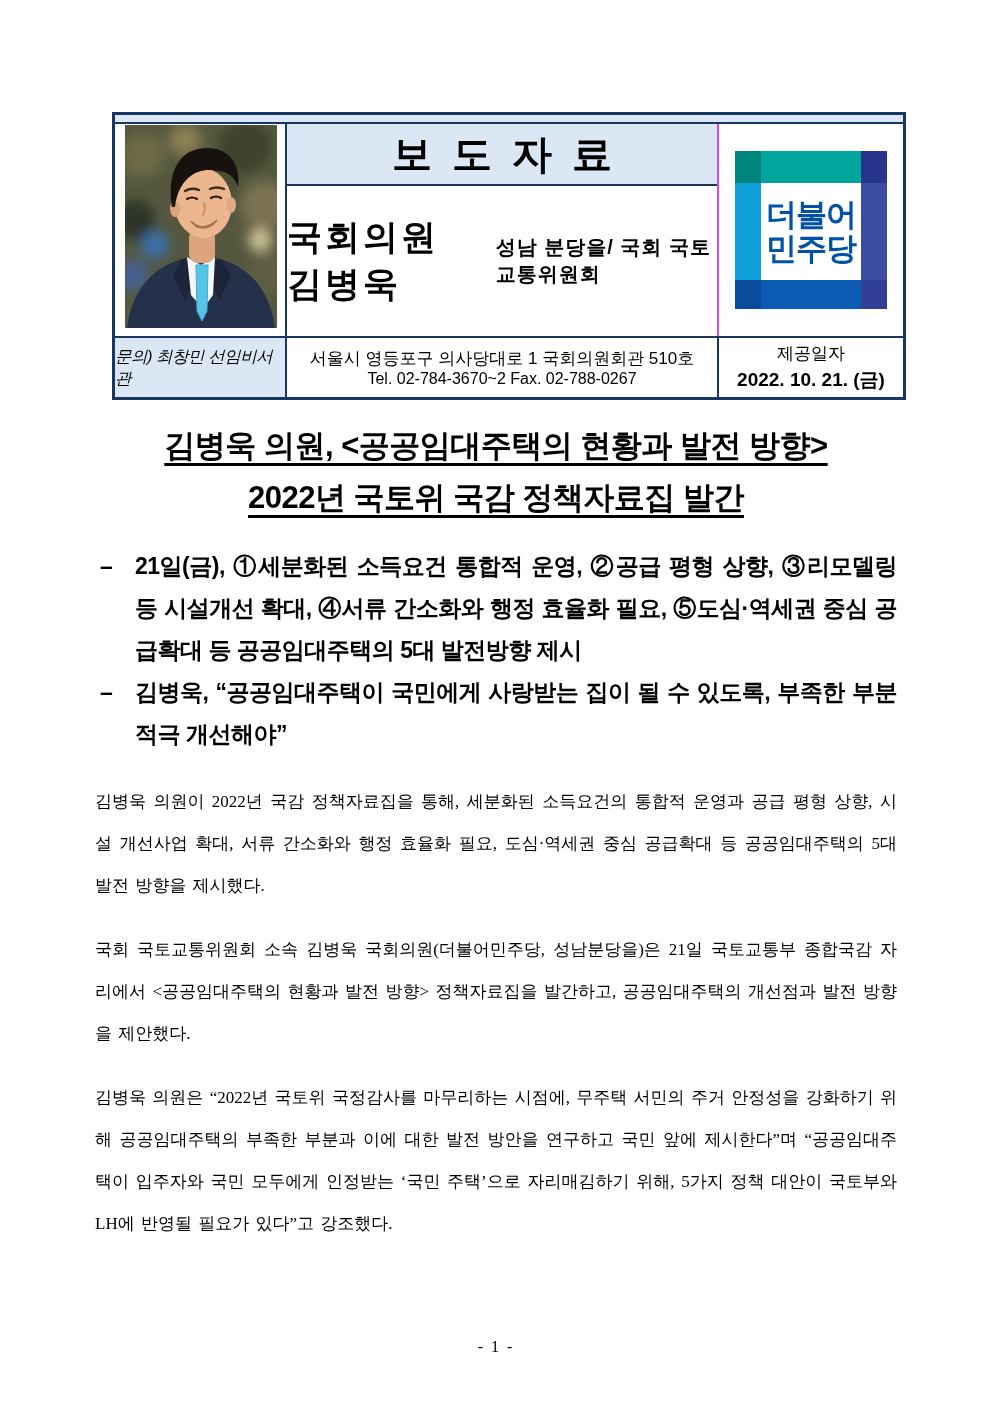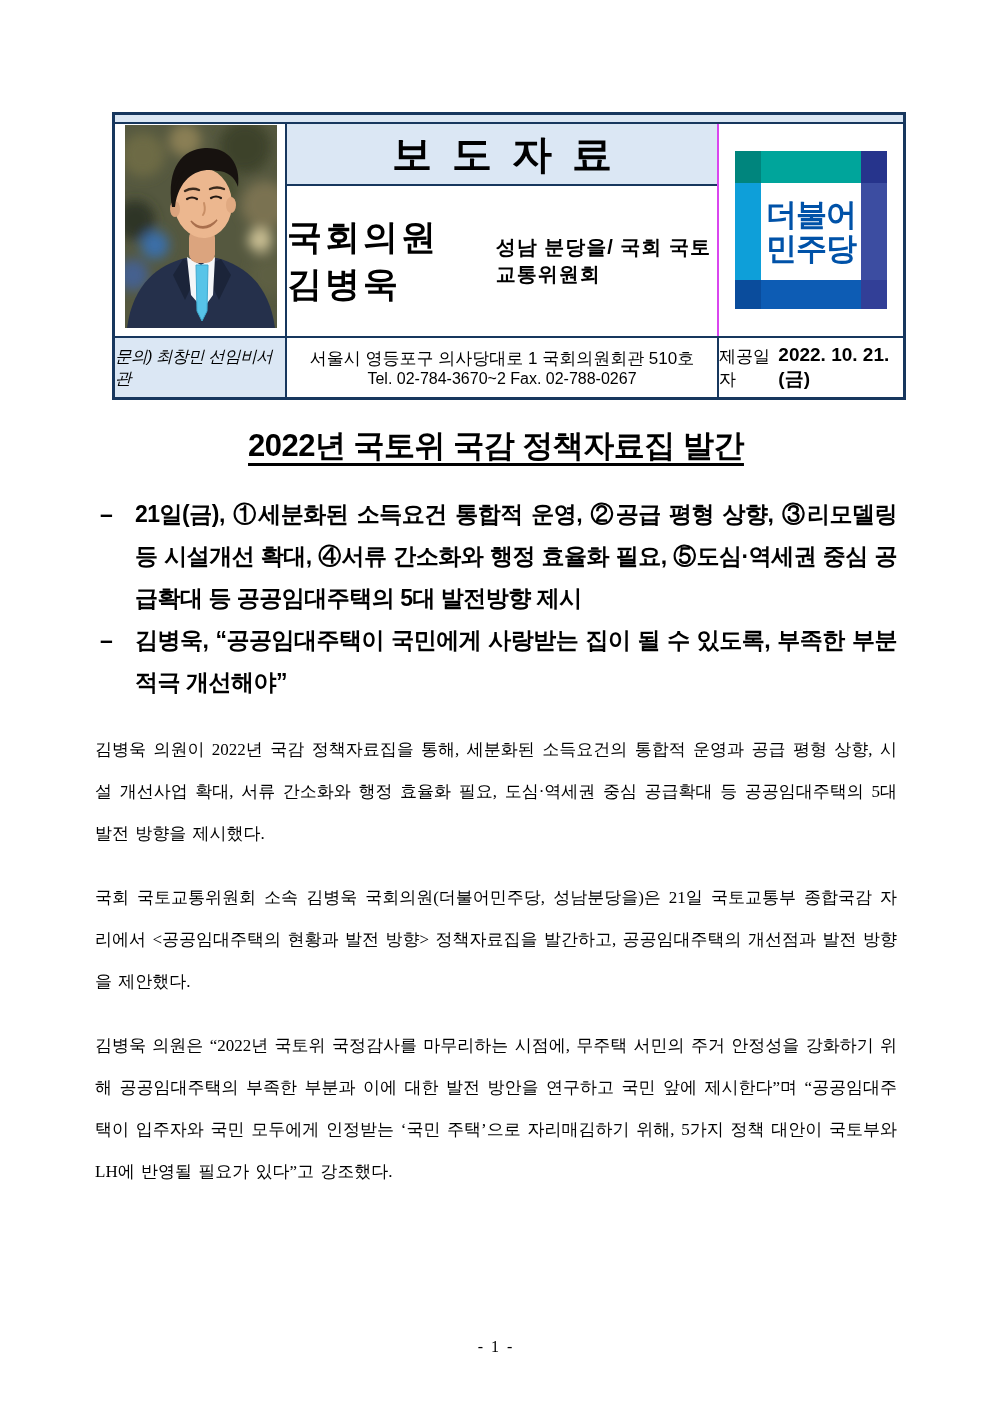--- a/index.html
+++ b/index.html
@@ -39,21 +39,21 @@
     font-size:16.5px; letter-spacing:-0.5px;font-style:italic;
   }
   .addr-cell {
     grid-column:2; grid-row:4; border-top:2px solid #17375e;
     display:flex; flex-direction:column; align-items:center; justify-content:center; 
   }
   .addr-line1 { font-size:17px; }
   .addr-line2 { font-size:16px; }
   .date-cell {
     grid-column:3; grid-row:4; border-top:2px solid #17375e; border-left:2px solid #17375e;
-    display:flex; align-items:center; justify-content:center; gap:2px;
+    display:flex; flex-direction:column; align-items:center; justify-content:center; gap:2px;
   }
   .date-label { font-size:17px; }
   .date-value { font-size:19px; font-weight:800; }
 
   
   .party-logo {
     width:152px; height:158px; display:grid;
     grid-template-columns:26px 1fr 26px;
     grid-template-rows:32px 1fr 29px;
   }
@@ -177,20 +177,21 @@
 
     <div class="date-cell">
       <div class="date-label">제공일자</div>
       <div class="date-value">2022. 10. 21. (금)</div>
     </div>
   </div>
 
   <div class="content">
 
     <div class="headline">
+      <div><span class="headline-line">김병욱 의원, &lt;공공임대주택의 현황과 발전 방향&gt;</span></div>
       <div><span class="headline-line">2022년 국토위 국감 정책자료집 발간</span></div>
     </div>
 
     <div class="bullets">
       <div class="bullet">
         <span class="bullet-marker">–</span>
         <span>21일(금), ①세분화된 소득요건 통합적 운영, ②공급 평형 상향, ③리모델링 등 시설개선 확대, ④서류 간소화와 행정 효율화 필요, ⑤도심·역세권 중심 공급확대 등 공공임대주택의 5대 발전방향 제시</span>
       </div>
       <div class="bullet">
         <span class="bullet-marker">–</span>

